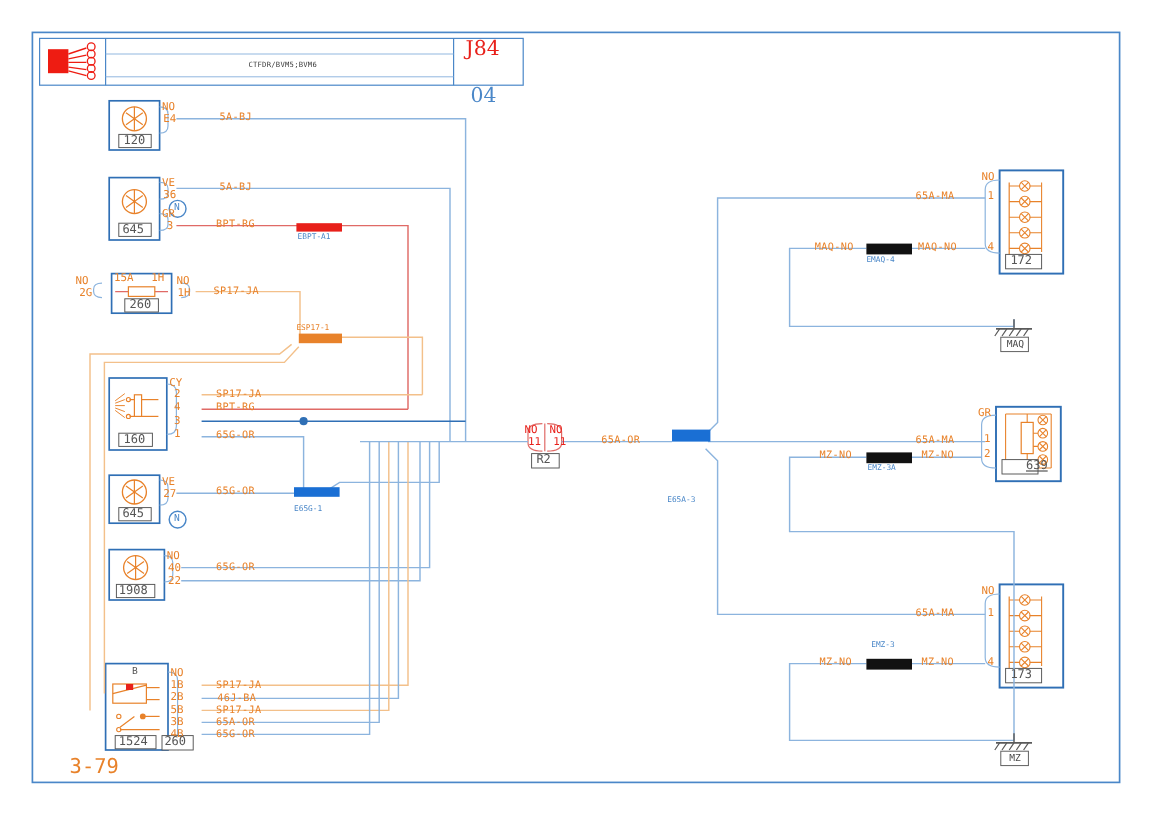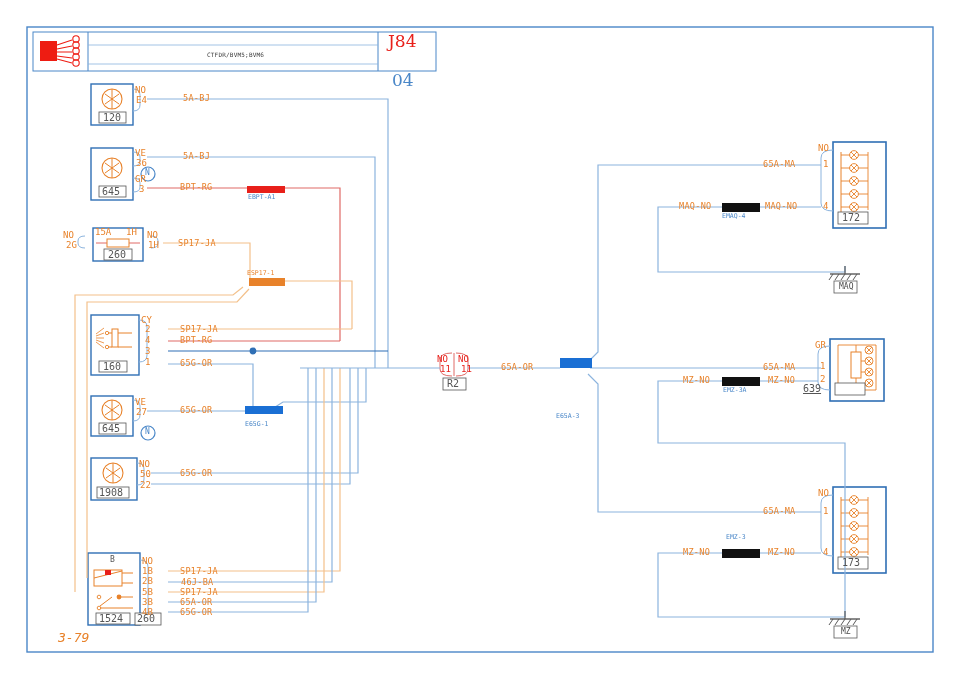--- a/index.html
+++ b/index.html
@@ -10,21 +10,21 @@
   .orange{color:#E8822A;}
   .blue{color:#4a87c8;}
   .red{color:#e8201a;}
   .grey{color:#555;}
   .wlab{font-size:8.5px;letter-spacing:.3px;}
   .pin{font-size:9px;text-align:right;}
   .compnum{font-size:10px;}
   .splice{font-size:6.5px;}
   .title-txt{font-size:6px;color:#3c3c3c;letter-spacing:.2px;}
   .j84{font-size:17px;font-family:"DejaVu Serif",serif;}
-  .pg{font-size:13px;font-style:italic;}
+  .pg{font-size:17px;}
   .gnd{font-size:8px;color:#4a4a4a;}
 </style>
 </head>
 <body>
 
 <svg id="sheet" xmlns="http://www.w3.org/2000/svg" viewBox="0 0 960 679">
 
   <rect x="27" y="27" width="906" height="625" fill="none" stroke="#4a87c8" stroke-width="1.4"></rect>
 
   <g>
@@ -308,21 +308,21 @@
 <div class="lbl wlab orange" style="left:180px;top:359px;">65G-OR</div>
 
 <div class="lbl pin orange" style="left:135px;top:398px;">VE</div>
 <div class="lbl pin orange" style="left:136px;top:408px;">27</div>
 <div class="lbl compnum grey" style="left:102px;top:424px;">645</div>
 <div class="lbl blue" style="left:145px;top:428px;font-size:8px;">N</div>
 <div class="lbl wlab orange" style="left:180px;top:406px;">65G-OR</div>
 <div class="lbl splice blue" style="left:245px;top:421px;">E65G-1</div>
 
 <div class="lbl pin orange" style="left:139px;top:460px;">NO</div>
-<div class="lbl pin orange" style="left:140px;top:470px;">50</div>
+<div class="lbl pin orange" style="left:140px;top:470px;">40</div>
 <div class="lbl pin orange" style="left:140px;top:481px;">22</div>
 <div class="lbl compnum grey" style="left:99px;top:488px;">1908</div>
 <div class="lbl wlab orange" style="left:180px;top:469px;">65G-OR</div>
 
 <div class="lbl pin grey" style="left:110px;top:556px;font-size:8px;">B</div>
 <div class="lbl pin orange" style="left:142px;top:557px;">NO</div>
 <div class="lbl pin orange" style="left:142px;top:567px;">1B</div>
 <div class="lbl pin orange" style="left:142px;top:577px;">2B</div>
 <div class="lbl pin orange" style="left:142px;top:588px;">5B</div>
 <div class="lbl pin orange" style="left:142px;top:598px;">3B</div>
@@ -349,21 +349,21 @@
 <div class="lbl compnum grey" style="left:842px;top:213px;">172</div>
 <div class="lbl wlab orange" style="left:763px;top:160px;">65A-MA</div>
 <div class="lbl wlab orange" style="left:765px;top:202px;">MAQ-NO</div>
 <div class="lbl wlab orange" style="left:679px;top:202px;">MAQ-NO</div>
 <div class="lbl splice blue" style="left:722px;top:213px;">EMAQ-4</div>
 <div class="lbl gnd" style="left:839px;top:283px;">MAQ</div>
 
 <div class="lbl pin orange" style="left:815px;top:341px;">GR</div>
 <div class="lbl pin orange" style="left:820px;top:362px;">1</div>
 <div class="lbl pin orange" style="left:820px;top:375px;">2</div>
-<div class="lbl compnum grey" style="left:803px;top:384px;text-decoration:underline;">639</div>
+<div class="lbl compnum grey" style="left:855px;top:384px;text-decoration:underline;">639</div>
 <div class="lbl wlab orange" style="left:763px;top:363px;">65A-MA</div>
 <div class="lbl wlab orange" style="left:768px;top:376px;">MZ-NO</div>
 <div class="lbl wlab orange" style="left:683px;top:376px;">MZ-NO</div>
 <div class="lbl splice blue" style="left:723px;top:387px;">EMZ-3A</div>
 
 <div class="lbl pin orange" style="left:818px;top:489px;">NO</div>
 <div class="lbl pin orange" style="left:823px;top:507px;">1</div>
 <div class="lbl pin orange" style="left:823px;top:548px;">4</div>
 <div class="lbl compnum grey" style="left:842px;top:558px;">173</div>
 <div class="lbl wlab orange" style="left:763px;top:507px;">65A-MA</div>

